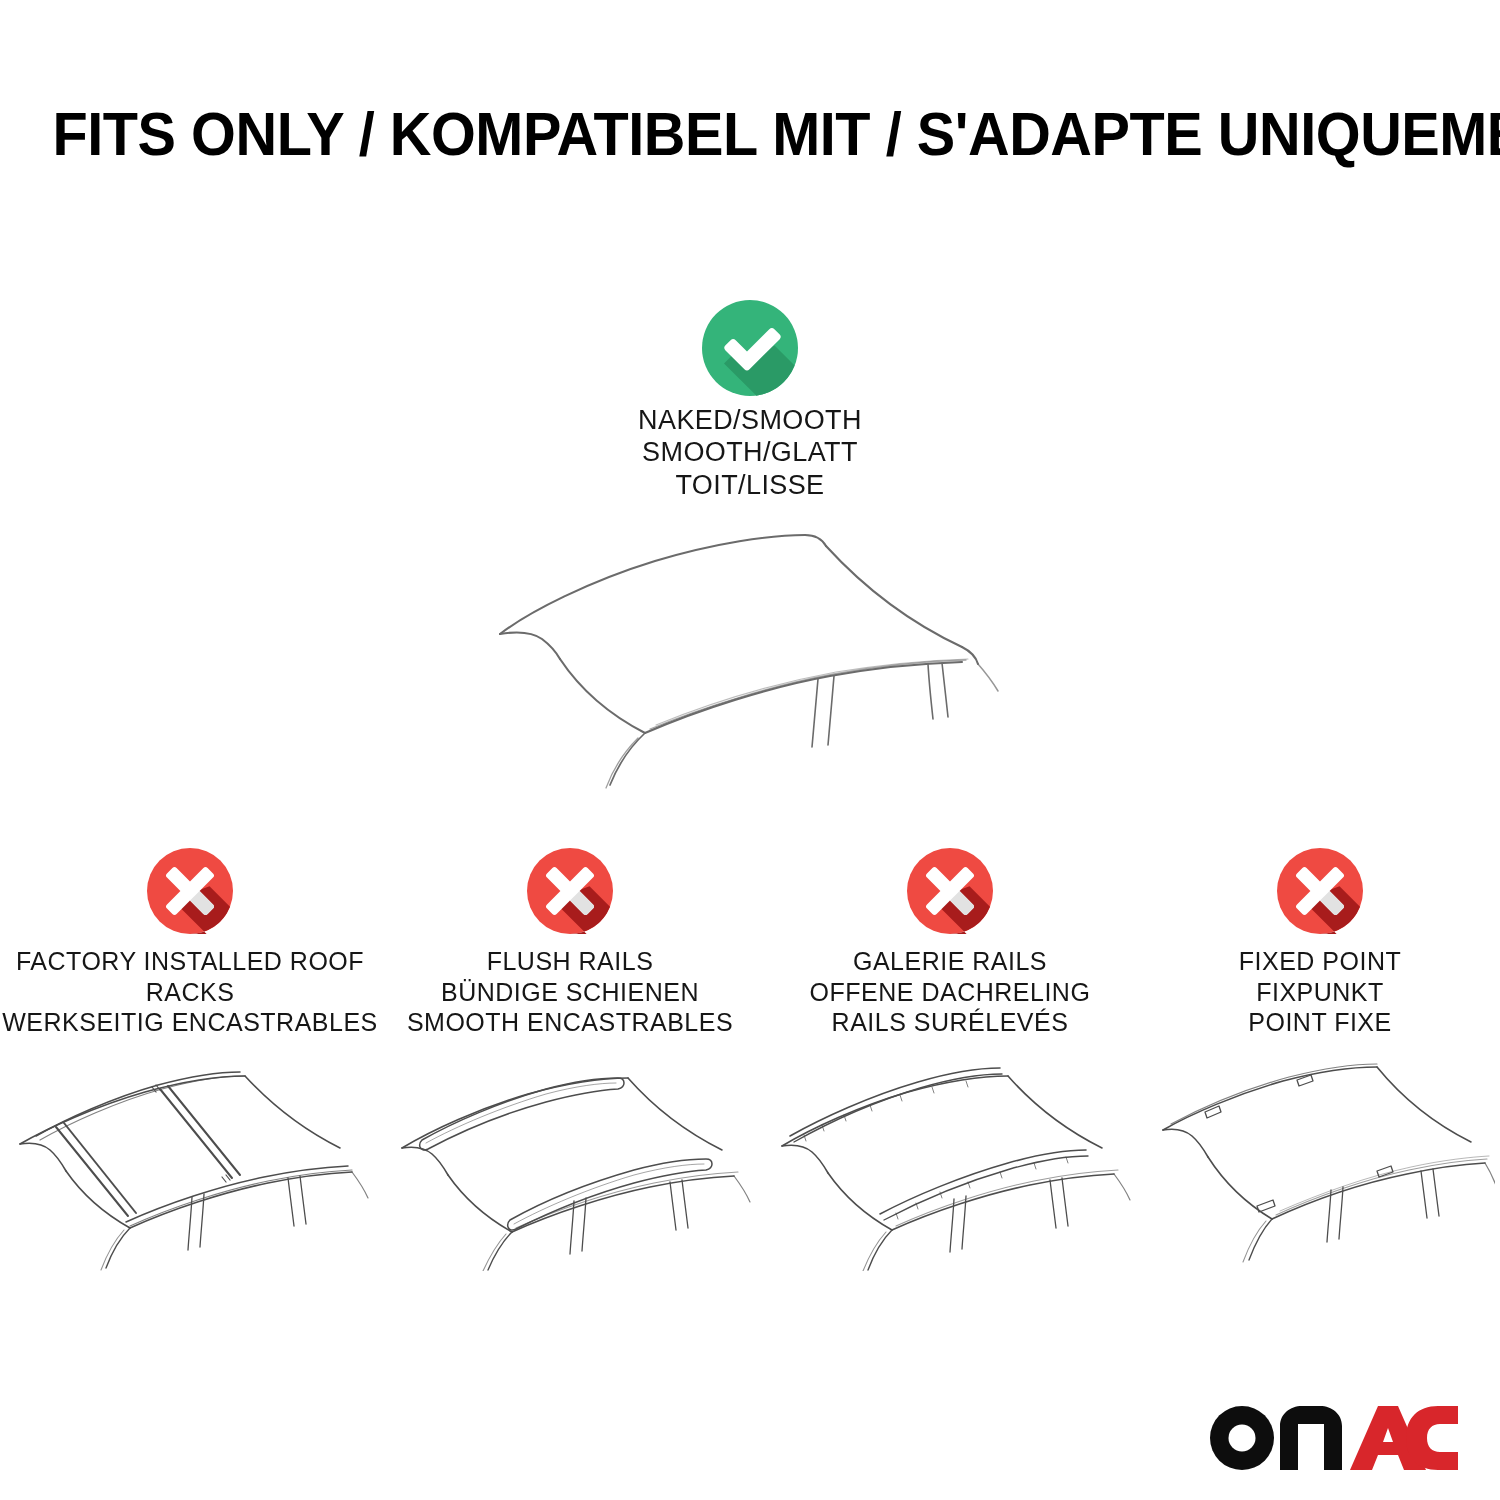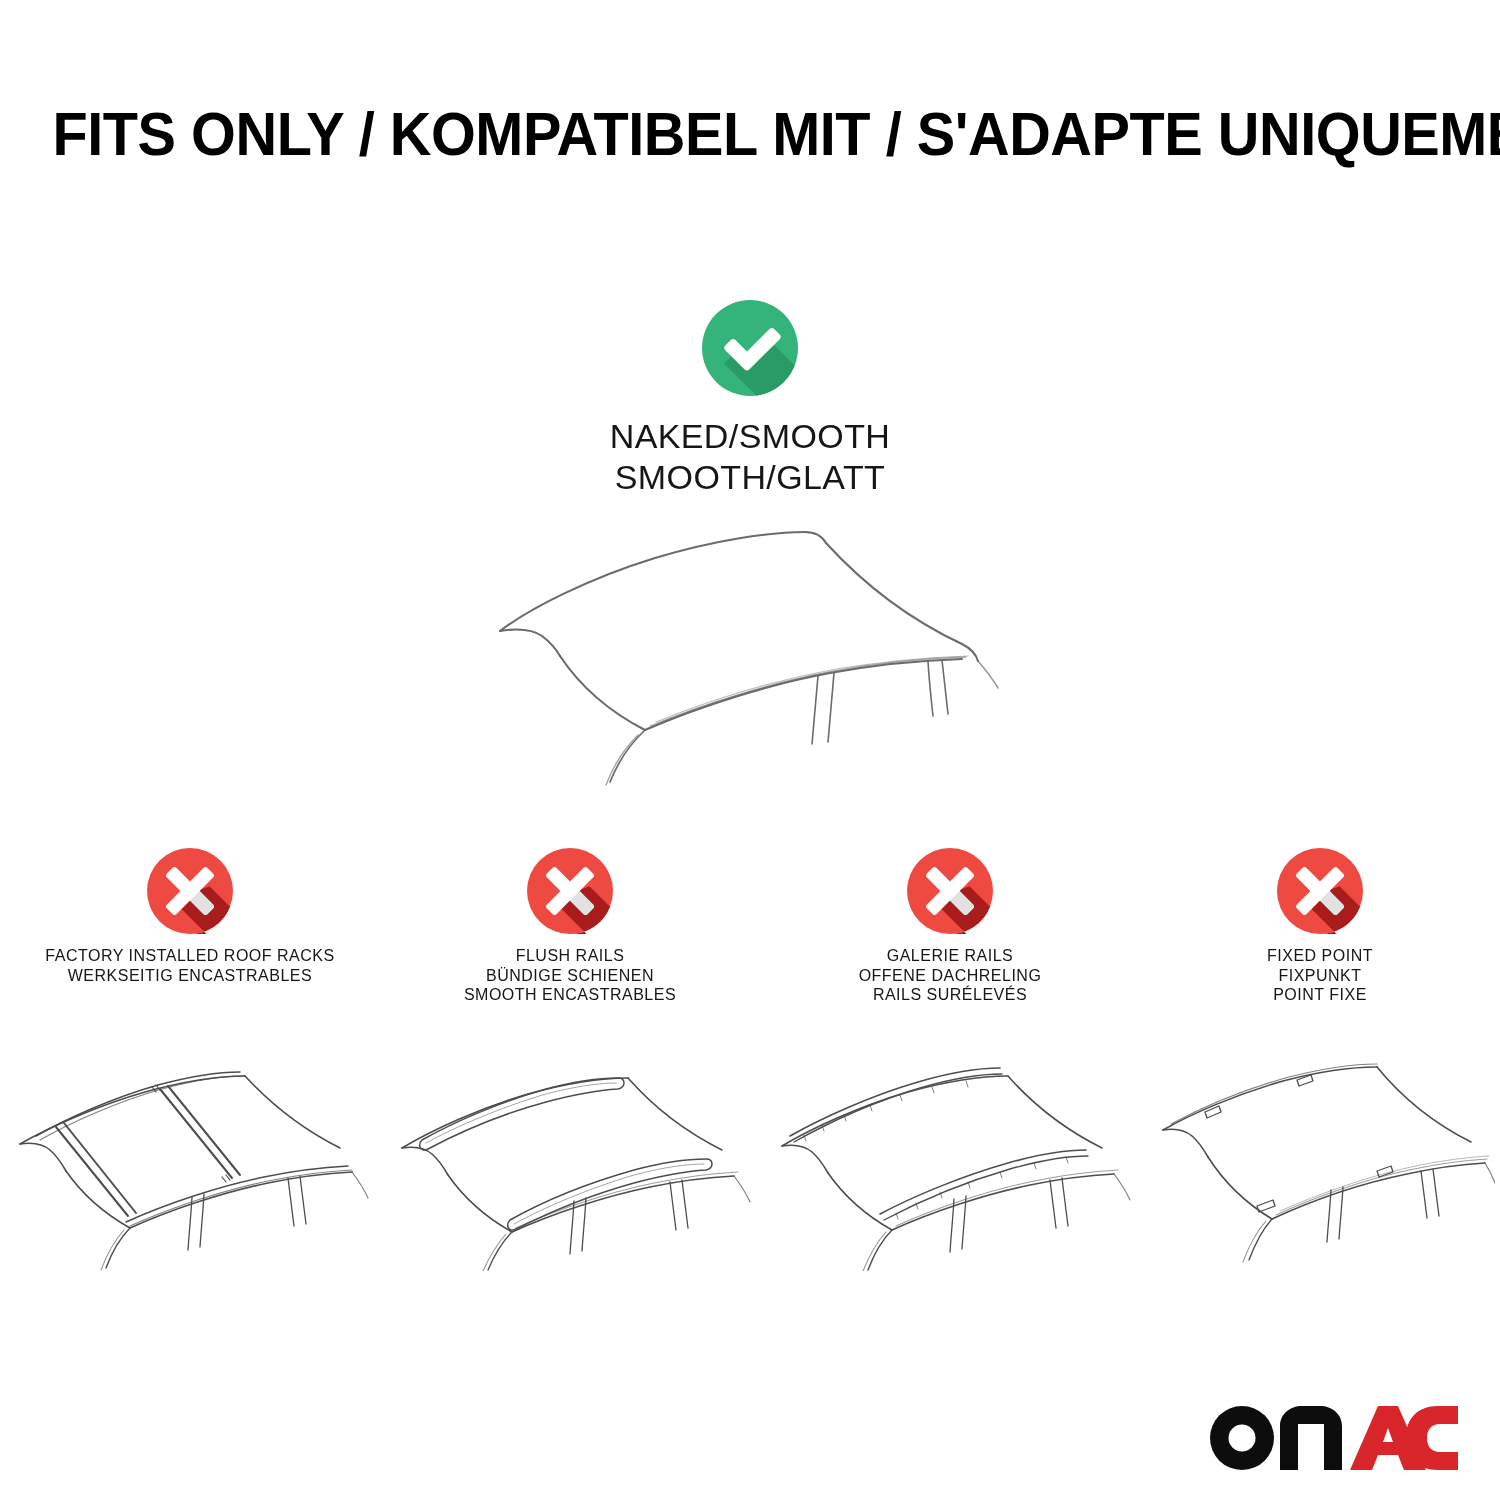--- a/index.html
+++ b/index.html
@@ -41,23 +41,23 @@
     display: flex;
     flex-direction: column;
     align-items: center;
   }
   .badge-check {
     position: relative;
     width: 96px;
     height: 96px;
   }
   .hero-labels {
-    margin-top: 20px;
+    margin-top: 8px;
     text-align: center;
-    font-size: 34px;
+    font-size: 27px;
     line-height: 1.20;
     letter-spacing: 0.4px;
     color: #161616;
     font-weight: 400;
   }
   .hero-art {
     margin-top: 18px;
     width: 560px;
     height: 290px;
   }
@@ -78,21 +78,21 @@
     align-items: center;
   }
   .badge-x {
     position: relative;
     width: 86px;
     height: 86px;
   }
   .cell-labels {
     margin-top: 12px;
     text-align: center;
-    font-size: 16px;
+    font-size: 25px;
     line-height: 1.22;
     letter-spacing: 0.5px;
     color: #161616;
     min-height: 104px;
   }
   .cell-art {
     margin-top: 6px;
     width: 380px;
     height: 215px;
   }
@@ -118,20 +118,21 @@
     <svg viewBox="0 0 96 96" width="96" height="96" aria-hidden="true">
       <circle cx="48" cy="48" r="48" fill="#34b47a"></circle>
       <path d="M48 96a48 48 0 0 0 44.6-30.4L72.5 45.5 40.5 62l-8.6-8.3L22 63.5 54.5 95.8c-2.1.2-4.3.2-6.5.2z" fill="#2a9a66"></path>
       <path d="M42.4 69.2 23.5 50.4a3.6 3.6 0 0 1 0-5.1l5.1-5.1a3.6 3.6 0 0 1 5.1 0L45 51.5l22.3-22.3a3.6 3.6 0 0 1 5.1 0l5.1 5.1a3.6 3.6 0 0 1 0 5.1L47.5 69.2a3.6 3.6 0 0 1-5.1 0z" fill="#ffffff"></path>
     </svg>
   </div>
 
   <div class="hero-labels">
     <div>NAKED/SMOOTH</div>
     <div>SMOOTH/GLATT</div>
+    <div>TOIT/LISSE</div>
   </div>
 
   <div class="hero-art">
     <svg viewBox="0 0 560 290" width="560" height="290" aria-hidden="true">
       <g fill="none" stroke="#6b6b6b" stroke-width="2.1" stroke-linecap="round" stroke-linejoin="round">
 
         <path d="M30 115 C 60 92, 120 62, 185 42 C 245 24, 300 16, 335 16 C 345 16, 352 20, 356 27"></path>
         <path d="M356 27 C 388 62, 432 100, 492 128"></path>
         <path d="M492 128 C 500 132, 506 138, 508 145"></path>
         <path d="M30 115 C 48 112, 62 113, 72 120 C 80 126, 86 133, 90 140"></path>

